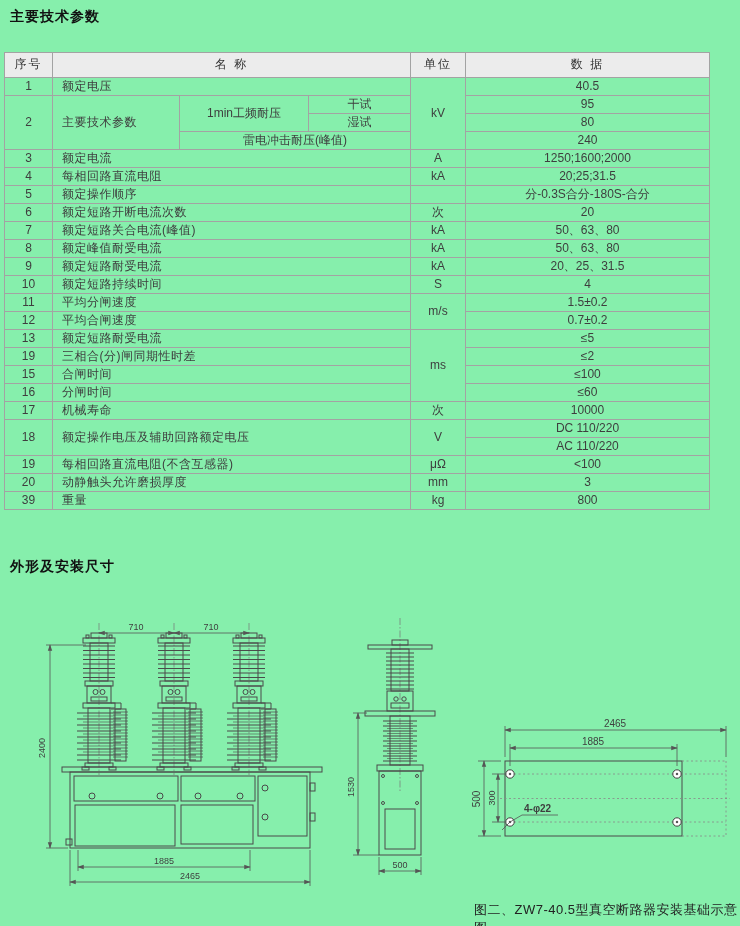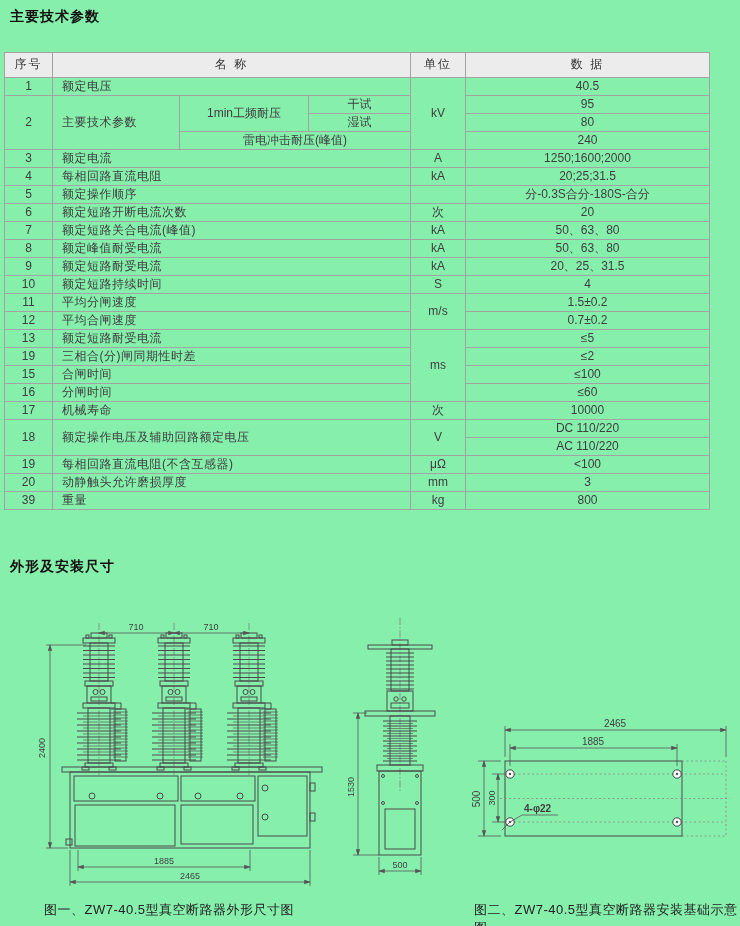--- a/index.html
+++ b/index.html
@@ -321,16 +321,15 @@
       <path d="M64 113 L52 120 L44 128"></path>
       <line x1="64" y1="113" x2="100" y2="113"></line>
     </g>
     <text x="157" y="25" font-size="10" text-anchor="middle">2465</text>
     <text x="135" y="43" font-size="10" text-anchor="middle">1885</text>
     <text transform="translate(22,97) rotate(-90)" font-size="10" text-anchor="middle">500</text>
     <text transform="translate(37,96) rotate(-90)" font-size="9" text-anchor="middle">300</text>
     <text x="66" y="110" font-size="10" font-weight="bold">4-φ22</text>
   </svg>
 
-  <div id="cap1" class="caption">图一、ZW7-40.5型真空断路器外形尺寸图</div>
   <div id="cap2" class="caption">图二、ZW7-40.5型真空断路器安装基础示意图</div>
 
 </div>
 
 </body></html>

